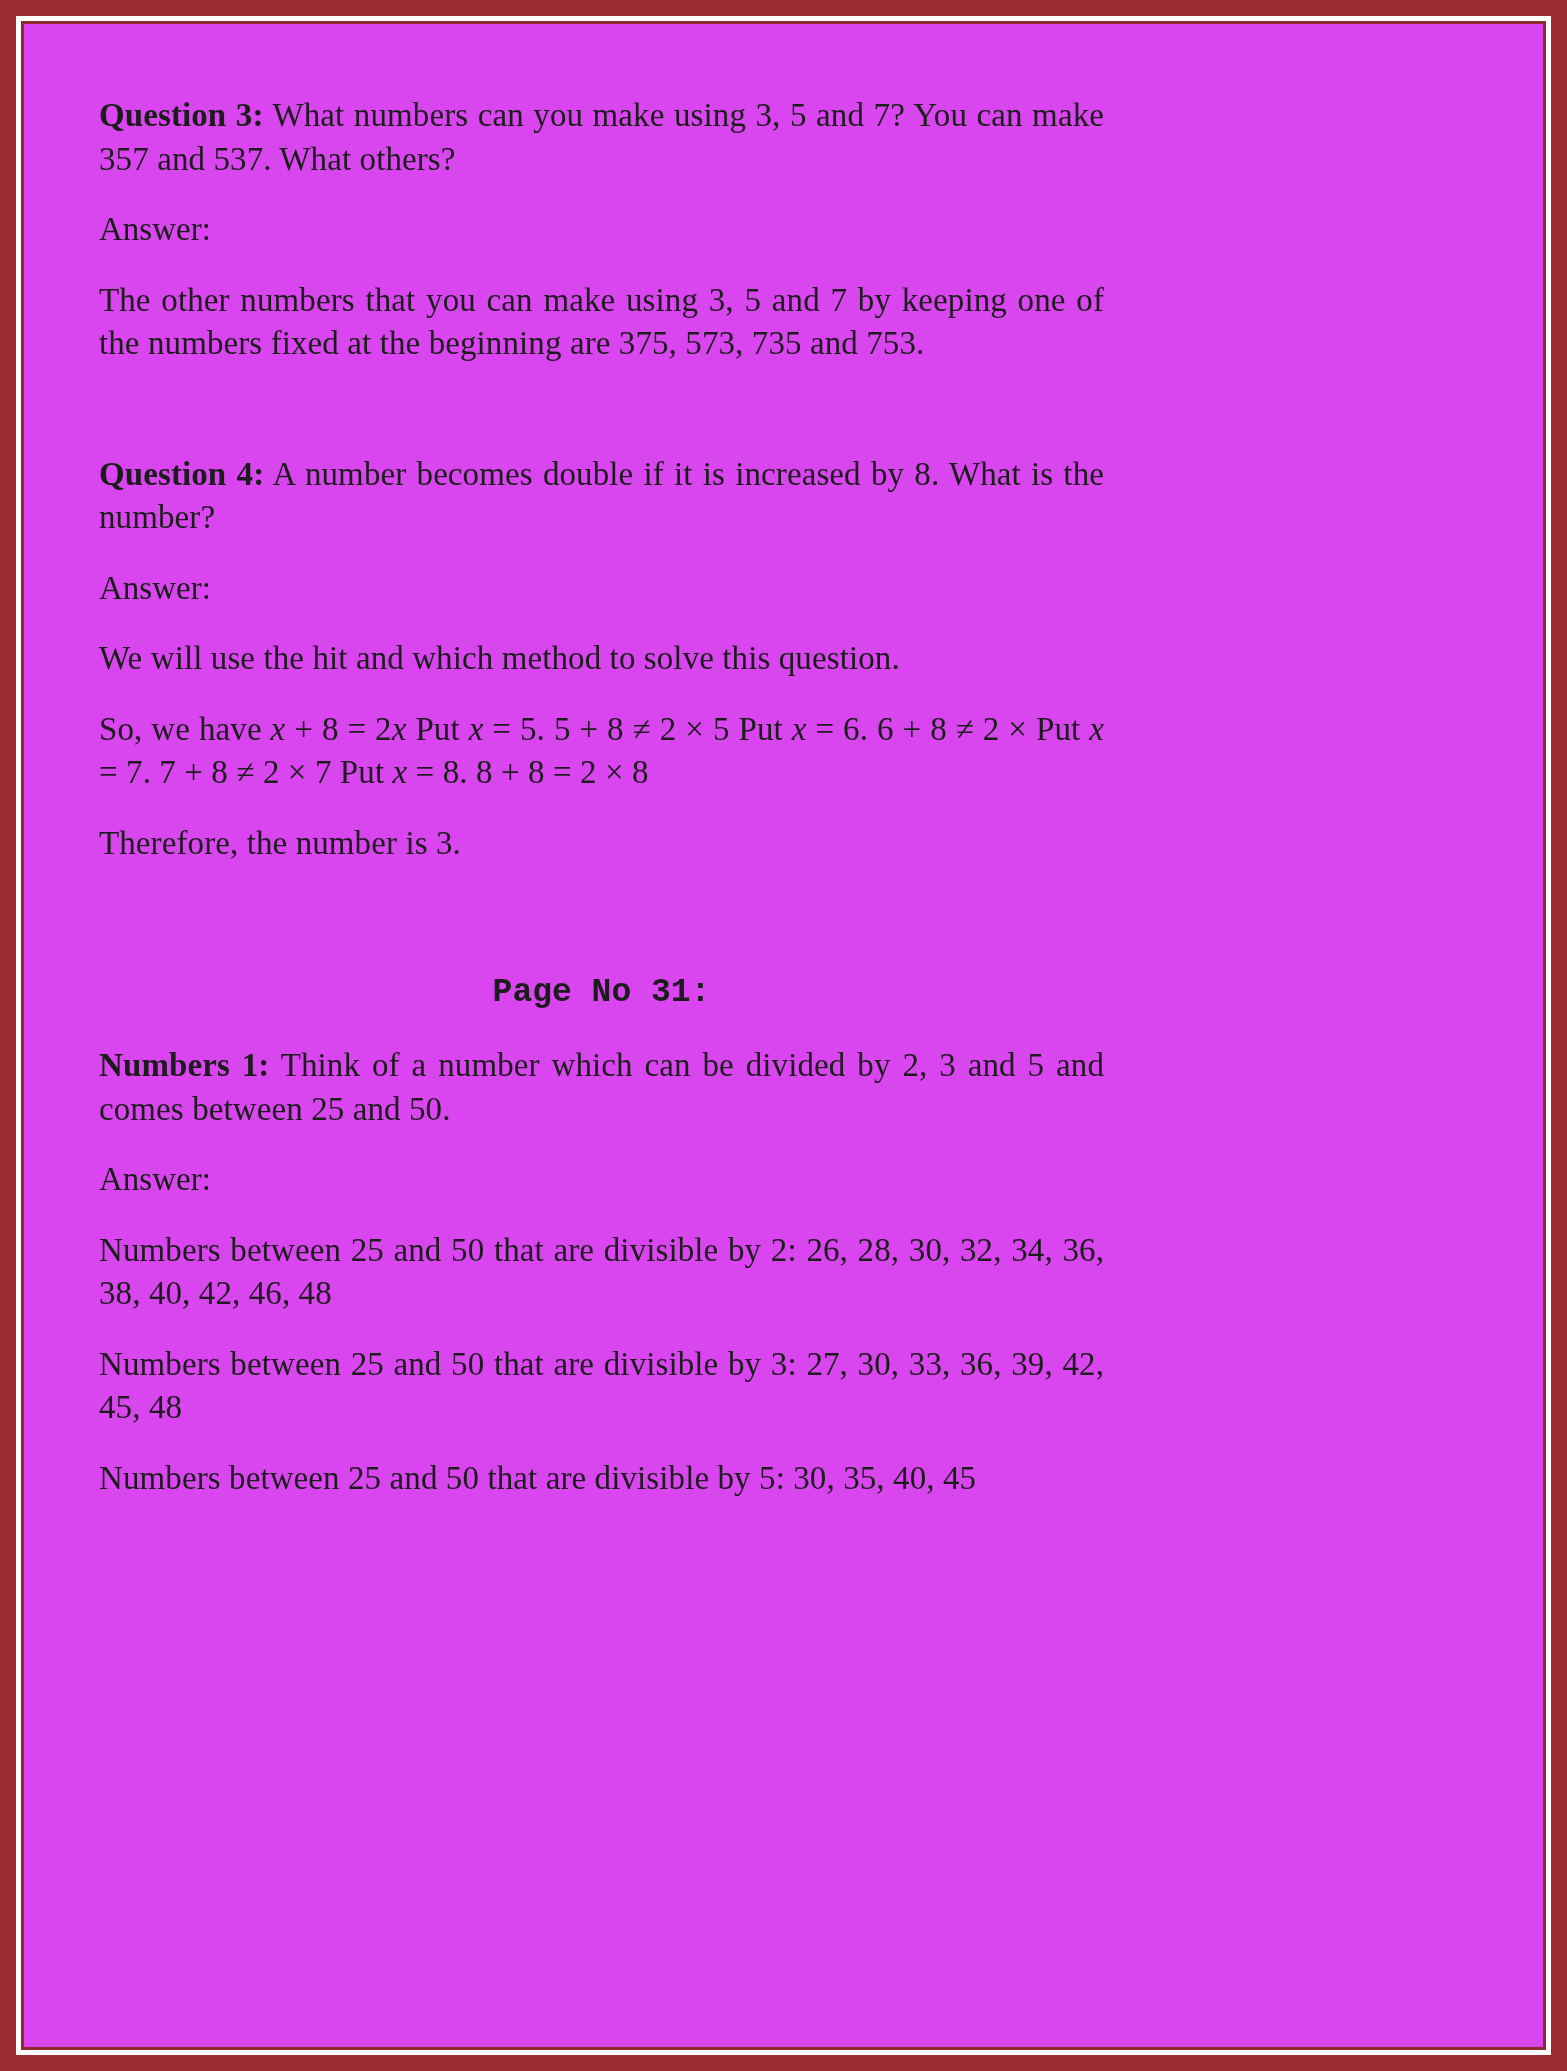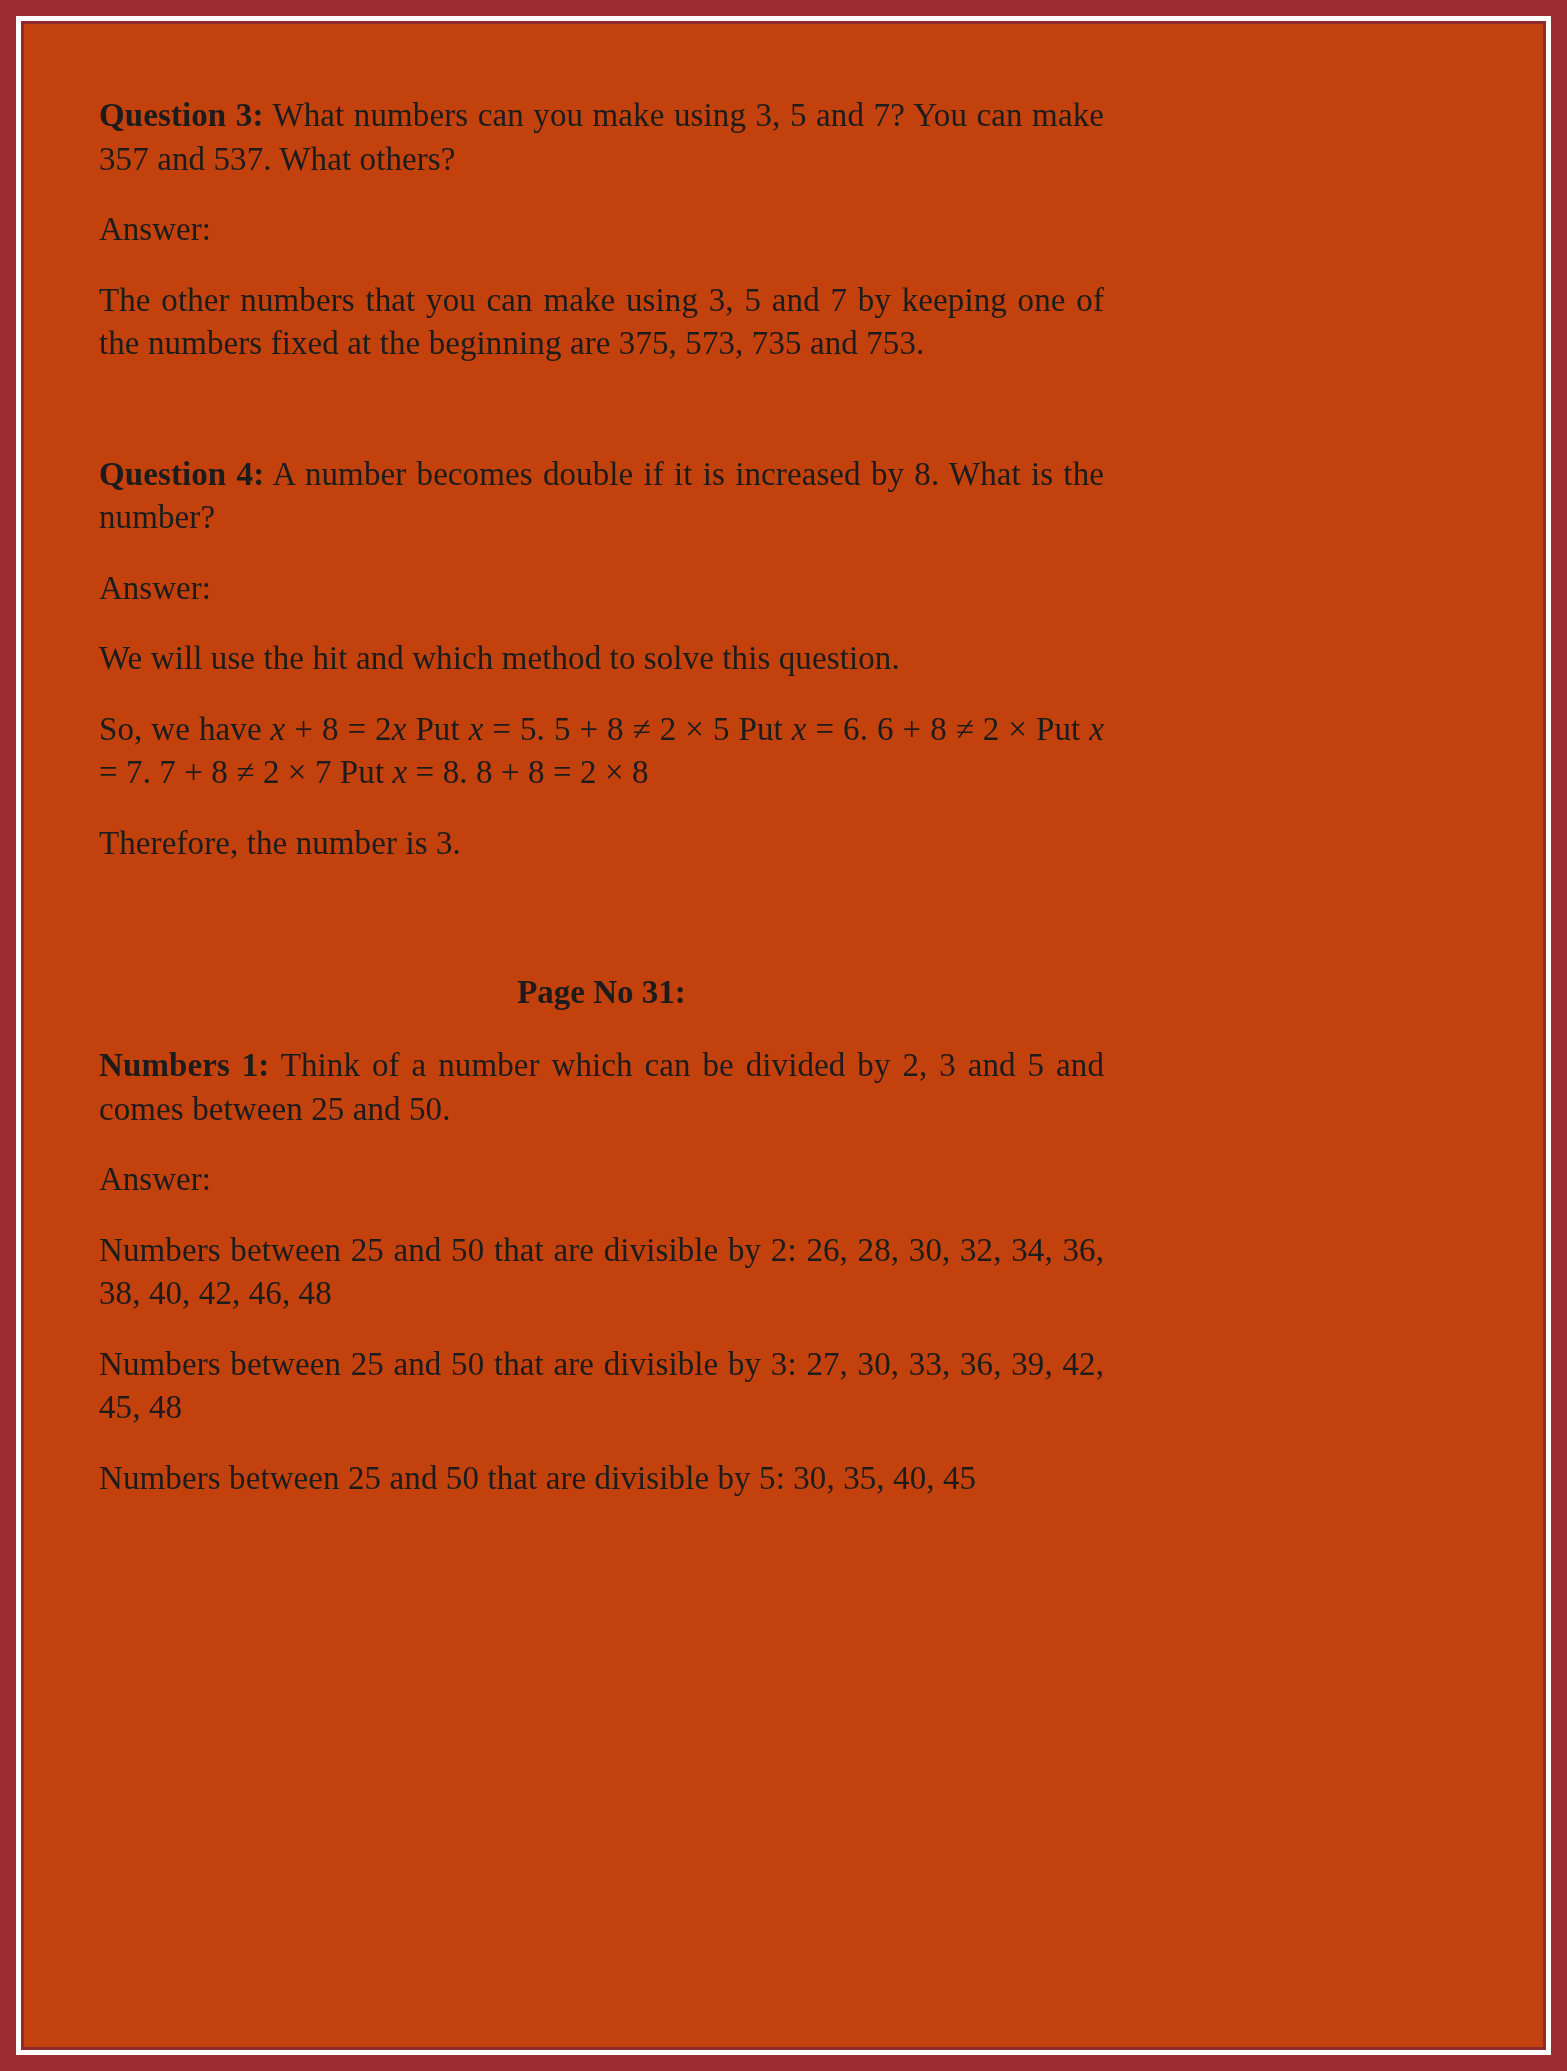--- a/index.html
+++ b/index.html
@@ -36,21 +36,21 @@
     width: 100%;
     height: 100%;
     box-sizing: border-box;
     border: 3px solid #8e2a30;
     background: #fdfdfb;
   }
   .page-inner {
     width: 100%;
     height: 100%;
     box-sizing: border-box;
-    background: #c2410c;
+    background: #d946ef;
     position: relative;
     overflow: hidden;
     padding-left: 21px;
   }
 
   .content {
     position: absolute;
     left: 75px;
     top: 70px;
     width: 1005px;
@@ -82,20 +82,21 @@
   }
   .spacer-xl {
     height: 78px;
   }
   .page-heading {
     font-size: 33px;
     font-weight: bold;
     text-align: center;
     margin: 0 0 30px 0;
     line-height: 1.32;
+    font-family: Liberation Mono, monospace;
   }
   .mathvar {
     font-style: italic;
   }
 </style>
 </head>
 <body>
 
 <div class="page-frame">
   <div class="page-gap">

